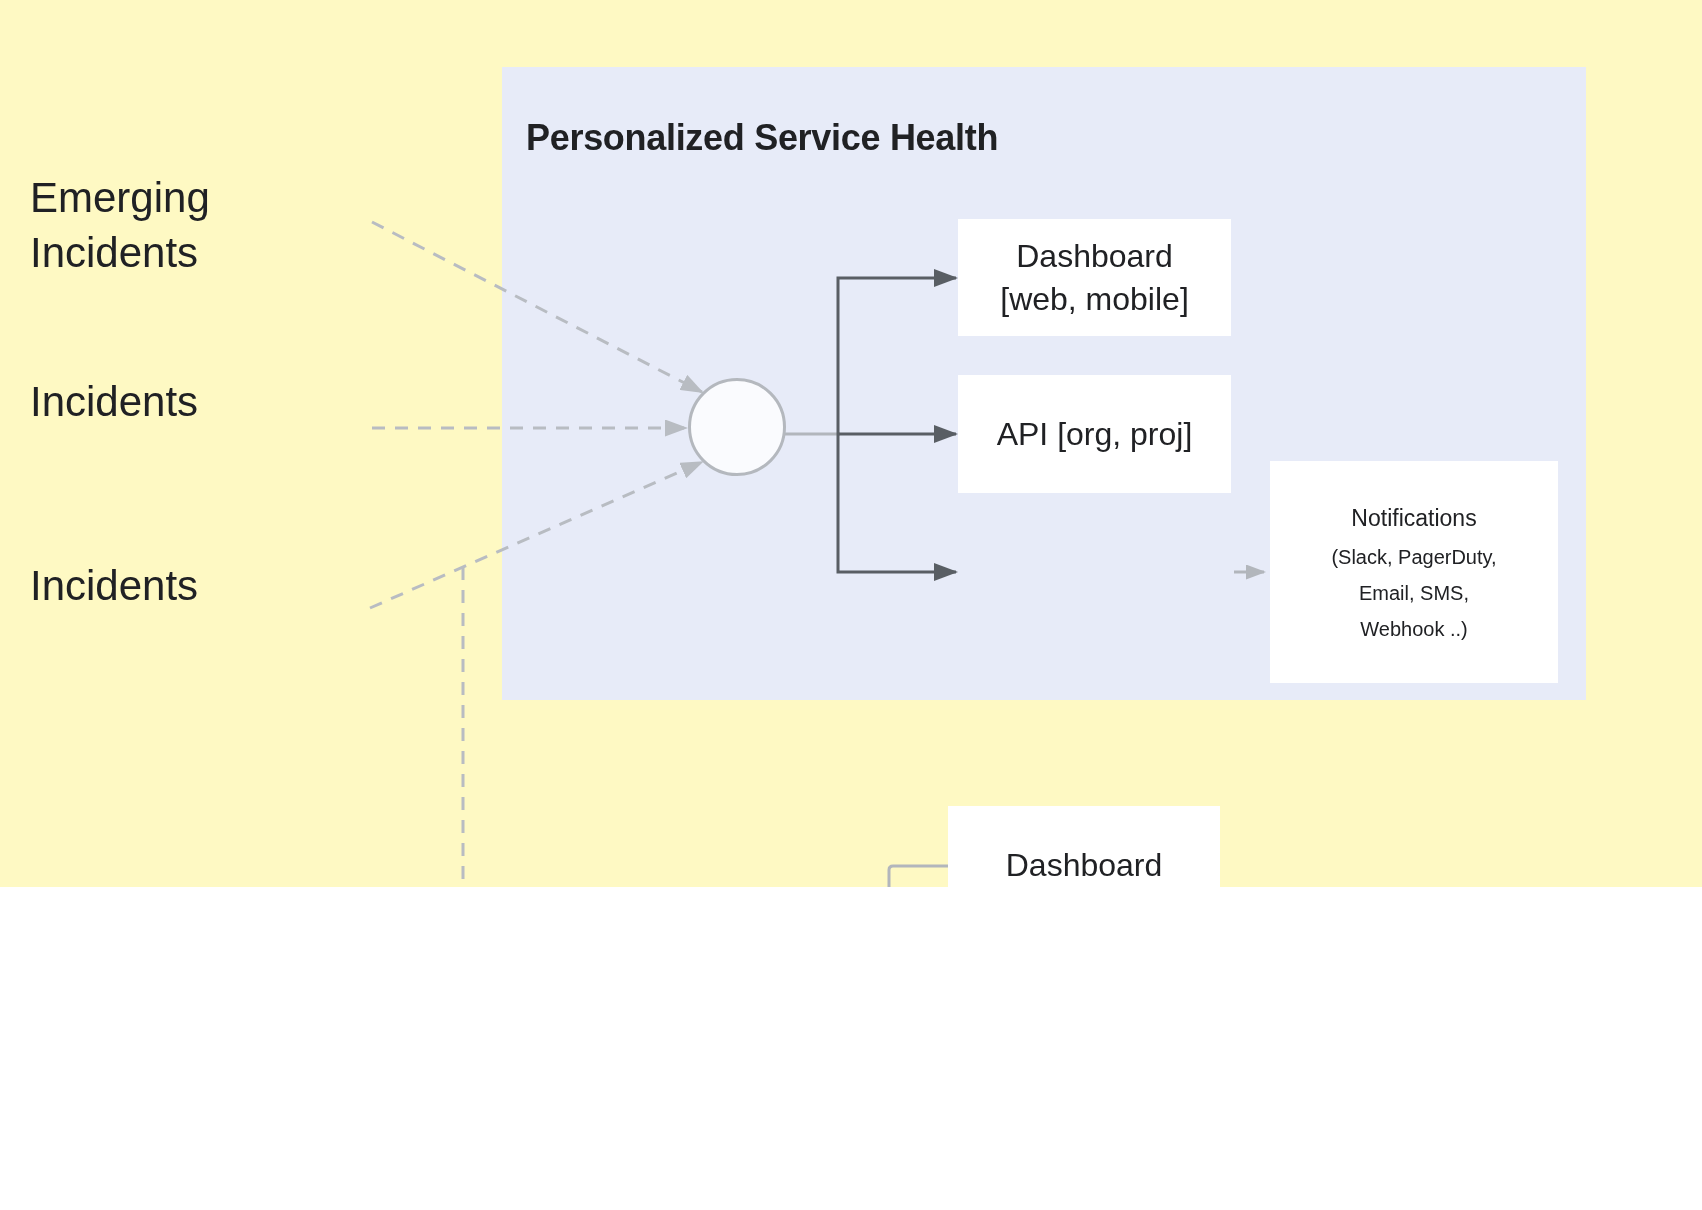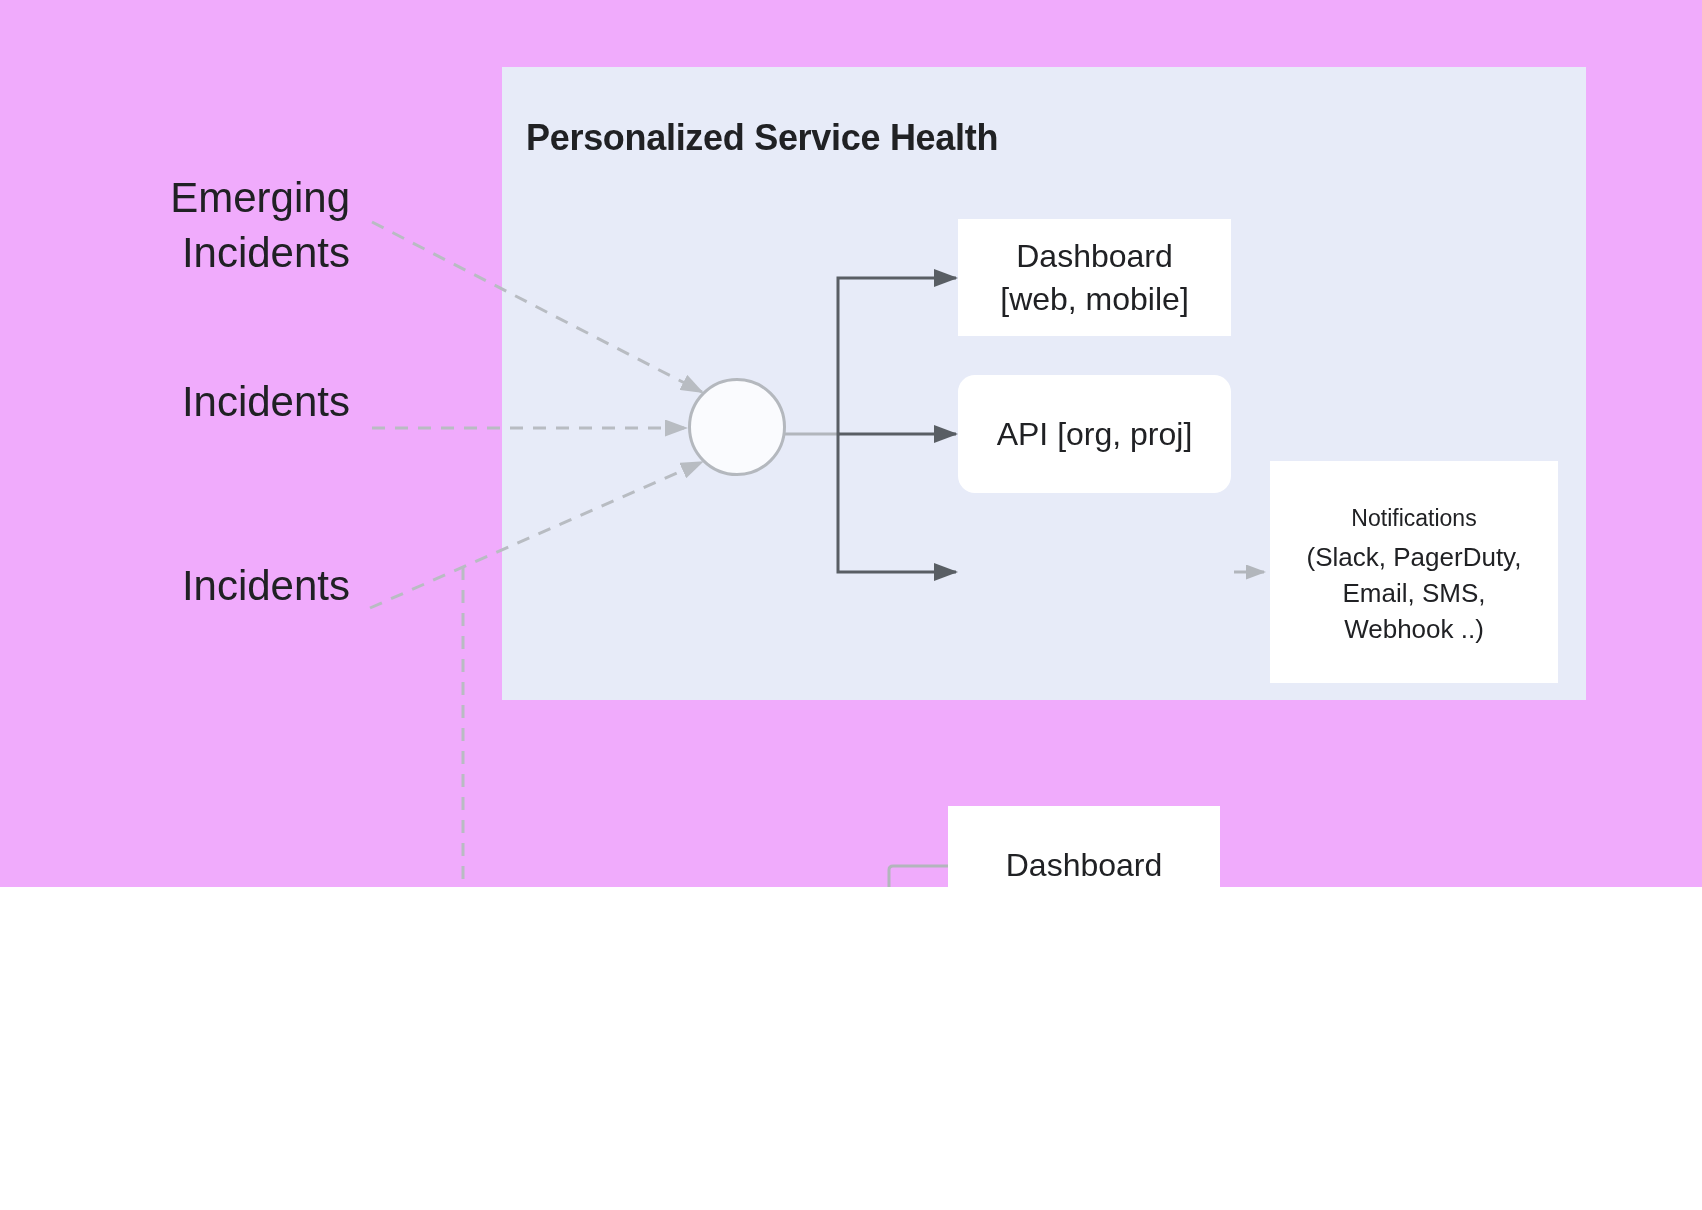--- a/index.html
+++ b/index.html
@@ -1,58 +1,58 @@
 <!DOCTYPE html>
 <html><head>
 <meta charset="utf-8">
 <title></title>
 <style>
   html, body { margin: 0; padding: 0; background: #ffffff; }
   body { font-family: "Liberation Sans", "DejaVu Sans", sans-serif; color: #202124; }
-  #stage { position: relative; width: 1702px; height: 887px; background: #f0abfc; overflow: hidden; text-decoration: underline; }
+  #stage { position: relative; width: 1702px; height: 887px; background: #fef9c3; overflow: hidden; text-decoration: underline; }
 
   .panel { position: absolute; left: 502px; width: 1084px; }
   #panel-personalized { top: 67px; height: 633px; background: #e7ebf8; }
   #panel-cloud { top: 725px; height: 407px; background: #dce6d2; }
 
   .panel-title {
     position: absolute; left: 24px; top: 20px;
     font-size: 36px; font-weight: bold; letter-spacing: -0.3px; color: #202124;
     white-space: nowrap;
   }
 
   .side-label {
     position: absolute; left: 30px; width: 320px;
-    text-align: right; font-size: 42px; line-height: 55px; color: #202124;
+    text-align: left; font-size: 42px; line-height: 55px; color: #202124;
   }
   #lbl-emerging  { top: 170px; }
   #lbl-confirmed { top: 374px; }
   #lbl-major     { top: 558px; }
 
   #merge-circle {
     position: absolute; left: 688px; top: 378px; width: 98px; height: 98px;
     border-radius: 50%; background: #fafbfe; border: 3px solid #b4b8be;
     box-sizing: border-box;
   }
 
   .node-box {
     position: absolute; background: #ffffff;
     display: flex; flex-direction: column; align-items: center; justify-content: center;
     font-size: 32px; line-height: 43px; color: #202124; text-align: right;
     white-space: nowrap;
   }
   #box-psh-dashboard { left: 958px;  top: 219px; width: 273px; height: 117px; }
-  #box-psh-api       { left: 958px;  top: 375px; width: 273px; height: 118px; border-radius: 17px; }
+  #box-psh-api       { left: 958px;  top: 375px; width: 273px; height: 118px; }
   #box-psh-logging   { left: 959px;  top: 512px; width: 274px; height: 121px; }
   #box-notifications { left: 1270px; top: 461px; width: 288px; height: 222px; }
   #box-csh-dashboard { left: 948px;  top: 806px; width: 272px; height: 119px; }
   #box-csh-rss       { left: 948px;  top: 957px; width: 272px; height: 119px; padding-left: 8px; }
 
   .notif-heading { font-size: 23px; line-height: 42px; }
-  .notif-sub     { font-size: 26px; line-height: 36px; }
+  .notif-sub     { font-size: 20px; line-height: 36px; }
 
   #wires { position: absolute; left: 0; top: 0; pointer-events: none; }
 </style>
 </head>
 <body>
 
 <div id="stage">
 
   <section class="panel" id="panel-personalized">
     <h2 class="panel-title">Personalized Service Health</h2>

